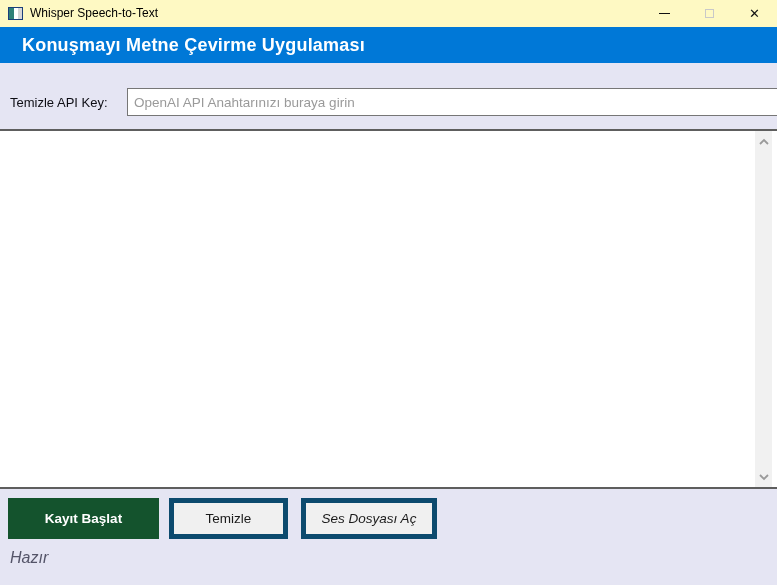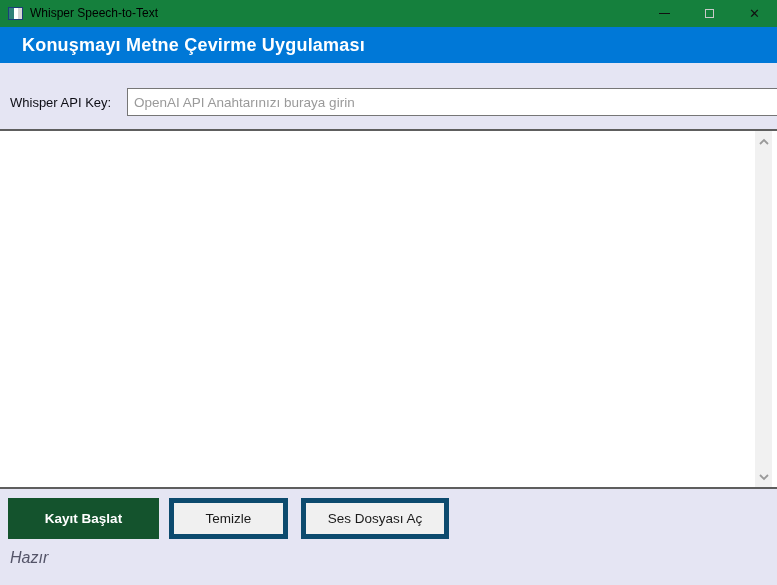--- a/index.html
+++ b/index.html
@@ -3,21 +3,21 @@
 <meta charset="utf-8">
 <style>
   html,body{margin:0;padding:0;background:#cfcfcf;}
   *{box-sizing:border-box;}
   .window{
     position:relative;width:777px;height:585px;background:#E5E5F3;
     font-family:"Liberation Sans","DejaVu Sans",sans-serif;overflow:hidden;
   }
   
   .titlebar{
-    position:absolute;top:0;left:0;width:777px;height:27px;background:#15803d;
+    position:absolute;top:0;left:0;width:777px;height:27px;background:#fef9c3;
     display:flex;align-items:center;
   }
   .app-icon{
     width:15px;height:13px;margin-left:8px;border:1px solid #1b3f7a;
     display:flex;flex-shrink:0;background:#fff;
   }
   .app-icon .seg-a{width:38%;height:100%;background:#2e8077;}
   .app-icon .seg-b{width:34%;height:100%;background:#ffffff;}
   .app-icon .seg-c{width:28%;height:100%;background:#d7d7d7;}
   .title-text{margin-left:7px;font-size:12px;color:#000;line-height:27px;}
@@ -59,21 +59,21 @@
   .sb-up{top:2px;} .sb-down{bottom:2px;}
   
   .button-row{position:absolute;top:498px;left:0;width:777px;height:41px;display:flex;align-items:stretch;}
   .btn{
     height:41px;font-size:13.5px;display:flex;align-items:center;justify-content:center;
     font-family:"Liberation Sans","DejaVu Sans",sans-serif;cursor:default;
   }
   .btn-primary{width:151px;margin-left:8px;background:#14532d;border:none;color:#ffffff;font-weight:bold;}
   .btn-plain{background:#F0F0F0;border:5px solid #0c4a6e;color:#1a1a1a;}
   .btn-clear{width:119px;margin-left:10px;}
-  .btn-open{width:148px;margin-left:13px;}
+  .btn-open{width:136px;margin-left:13px;font-style:italic;}
   
   .status-text{position:absolute;left:10px;top:549px;font-size:16px;font-style:italic;color:#545468;}
 </style>
 </head>
 <body>
 
 <div class="window">
 
   <div class="titlebar">
     <div class="app-icon">
@@ -93,21 +93,21 @@
         <div class="glyph-close">✕</div>
       </div>
     </div>
   </div>
 
   <div class="header">
     <div class="header-title">Konuşmayı Metne Çevirme Uygulaması</div>
   </div>
 
   <div class="api-row">
-    <div class="api-label">Whisper API Key:</div>
+    <div class="api-label">Temizle API Key:</div>
     <input class="api-input" type="text" value="" placeholder="OpenAI API Anahtarınızı buraya girin" style="">
   </div>
 
   <div class="text-frame">
     <textarea class="transcript" spellcheck="false" style=""></textarea>
     <div class="scrollbar">
       <div class="sb-arrow sb-up">
         <svg width="12" height="8" viewBox="0 0 12 8">
           <path d="M2 6 L6 2 L10 6" fill="none" stroke="#9a9a9a" stroke-width="1.8"></path>
         </svg>

